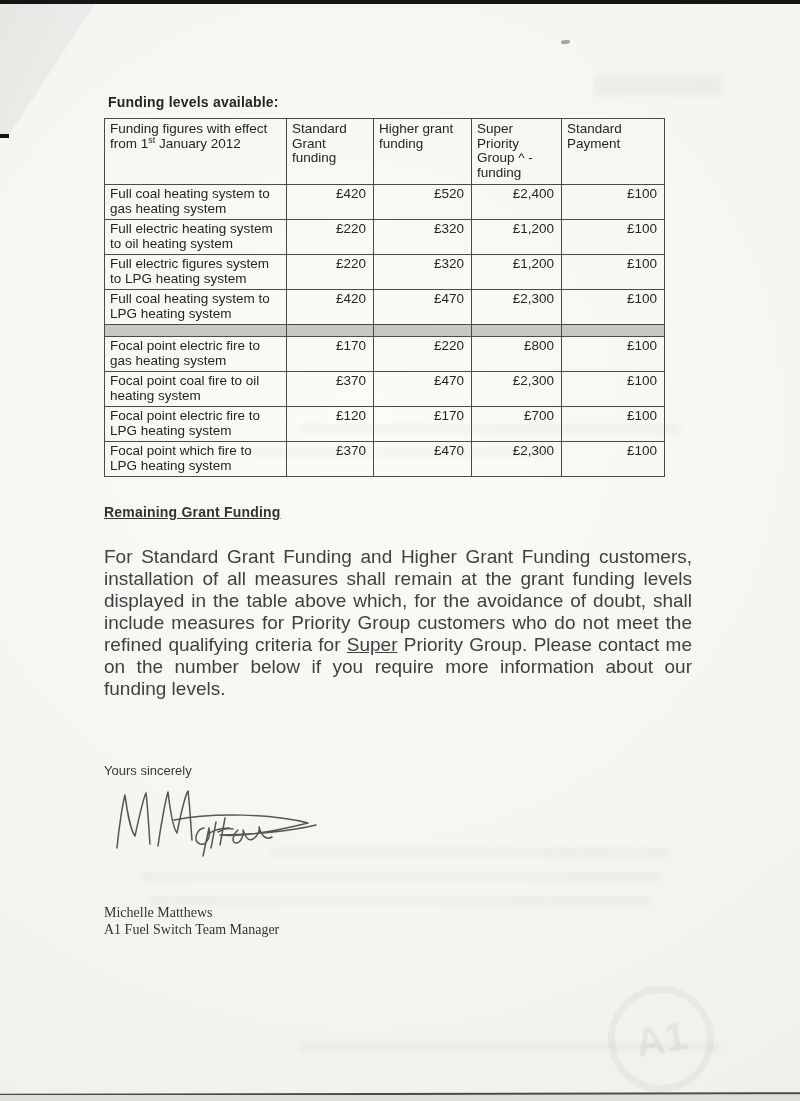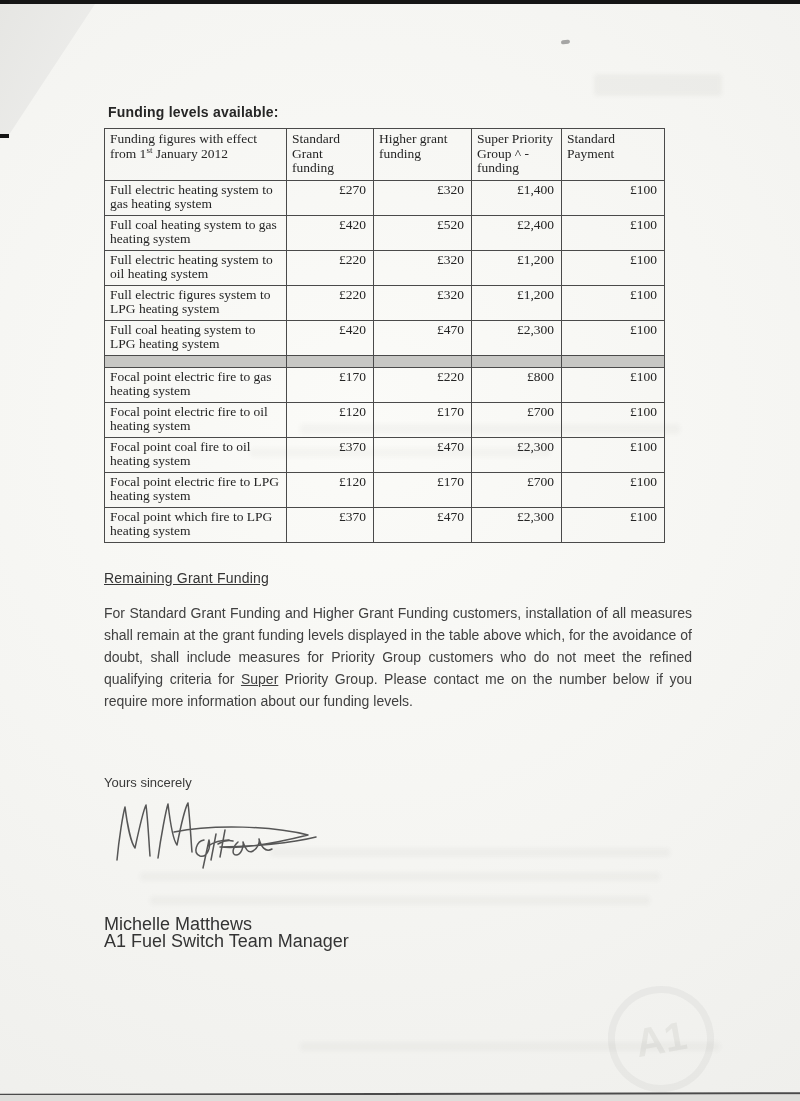--- a/index.html
+++ b/index.html
@@ -27,41 +27,41 @@
   .ghost-s3{left:150px;top:896px;width:500px;height:9px;opacity:.04;}
   .ghost-s4{left:300px;top:1042px;width:420px;height:9px;opacity:.04;}
   .scan-bottom-line{position:absolute;top:1093px;left:0;width:800px;height:2px;background:#4a4a4a;
     transform:rotate(-0.12deg);}
   .scan-bottom-area{position:absolute;top:1095px;left:0;width:800px;height:6px;background:#dededb;}
   .a1-watermark{position:absolute;left:608px;top:986px;width:92px;height:92px;border-radius:50%;
     border:7px solid rgba(118,118,110,.07);display:flex;align-items:center;justify-content:center;
     transform:rotate(-10deg);}
   .a1-watermark span{font-weight:bold;font-size:40px;color:rgba(110,110,102,.09);}
   
-  .content{position:absolute;left:104px;top:104px;width:592px;}
+  .content{position:absolute;left:104px;top:94px;width:592px;}
   .doc-title{font-size:14px;font-weight:bold;color:#262626;margin:0 0 8px 4px;letter-spacing:.2px;}
   table.funding{border-collapse:collapse;width:560px;table-layout:fixed;
-    font-family:Liberation Serif, serif;font-size:13.5px;color:#252525;}
+    font-family:Liberation Sans, sans-serif;font-size:13.5px;color:#252525;}
   table.funding th, table.funding td{border:1px solid #4a4a4a;vertical-align:top;line-height:14.5px;}
   table.funding th{font-weight:normal;text-align:left;padding:3px 5px 4px 5px;white-space:pre-line;}
   th.col1-h{white-space:normal;}
   td.measure{text-align:left;padding:2px 4px 3px 5px;}
   td.amount{text-align:right;padding:2px 7px 3px 4px;}
   tr.sep td{height:11px;background:#c7c7c4;padding:0;}
   sup.st{font-size:9px;vertical-align:super;line-height:0;}
   
-  .section-heading{margin:27px 0 0 0;font-size:14px;font-weight:normal;color:#333;
+  .section-heading{margin:27px 0 0 0;font-size:14px;font-weight:bold;color:#333;
     text-decoration:underline;letter-spacing:.2px;}
-  .para{margin:16px 0 0 0;width:588px;font-size:14px;line-height:22px;color:#404040;
+  .para{margin:26px 0 0 0;width:588px;font-size:19px;line-height:22px;color:#404040;
     text-align:justify;}
   .para .u{text-decoration:underline;}
   .closing{margin:63px 0 0 0;font-size:13px;color:#3a3a3a;}
   .signature{margin:6px 0 0 6px;width:230px;height:80px;}
   .signature path{fill:none;stroke:#565656;stroke-width:1.5;stroke-linecap:round;stroke-linejoin:round;}
-  .name-block{margin:36px 0 0 0;font-size:18px;line-height:17px;color:#343434;}
+  .name-block{margin:36px 0 0 0;font-size:14px;line-height:17px;color:#343434;font-family:Liberation Serif, serif;}
 </style>
 </head>
 <body>
 
 <div class="page">
 
   <div class="scan-top-bar"></div>
   <div class="scan-left-strip"></div>
   <div class="fold-shadow"></div>
   <div class="tiny-mark"></div>
@@ -100,27 +100,20 @@
 funding</th>
           <th>Super Priority
 Group ^ -
 funding</th>
           <th>Standard
 Payment</th>
         </tr>
       </thead>
       <tbody>
           <tr>
-            <td class="measure">Full electric heating system to gas heating system</td>
-            <td class="amount">£270</td>
-            <td class="amount">£320</td>
-            <td class="amount">£1,400</td>
-            <td class="amount">£100</td>
-          </tr>
-          <tr>
             <td class="measure">Full coal heating system to gas heating system</td>
             <td class="amount">£420</td>
             <td class="amount">£520</td>
             <td class="amount">£2,400</td>
             <td class="amount">£100</td>
           </tr>
           <tr>
             <td class="measure">Full electric heating system to oil heating system</td>
             <td class="amount">£220</td>
             <td class="amount">£320</td>
@@ -146,27 +139,20 @@
             <td></td>
             <td></td>
             <td></td>
             <td></td>
           </tr>
           <tr>
             <td class="measure">Focal point electric fire to gas heating system</td>
             <td class="amount">£170</td>
             <td class="amount">£220</td>
             <td class="amount">£800</td>
-            <td class="amount">£100</td>
-          </tr>
-          <tr>
-            <td class="measure">Focal point electric fire to oil heating system</td>
-            <td class="amount">£120</td>
-            <td class="amount">£170</td>
-            <td class="amount">£700</td>
             <td class="amount">£100</td>
           </tr>
           <tr>
             <td class="measure">Focal point coal fire to oil heating system</td>
             <td class="amount">£370</td>
             <td class="amount">£470</td>
             <td class="amount">£2,300</td>
             <td class="amount">£100</td>
           </tr>
           <tr>

